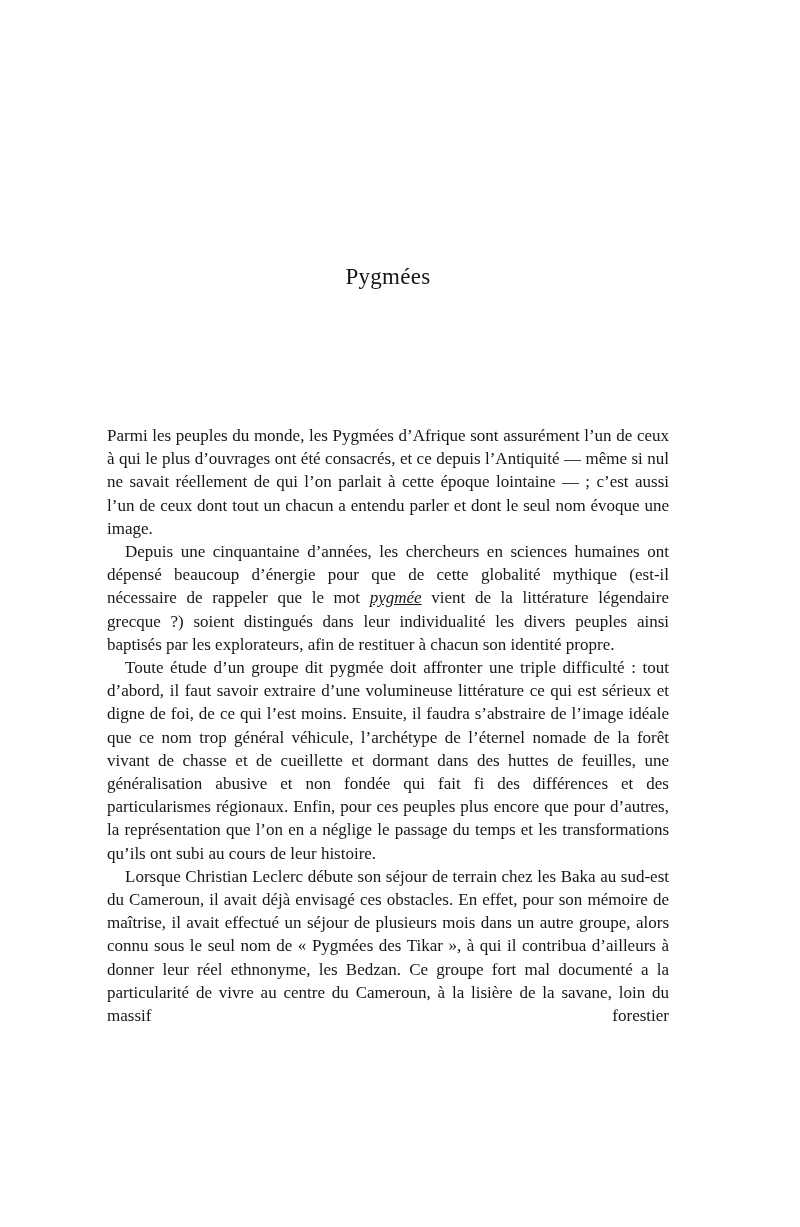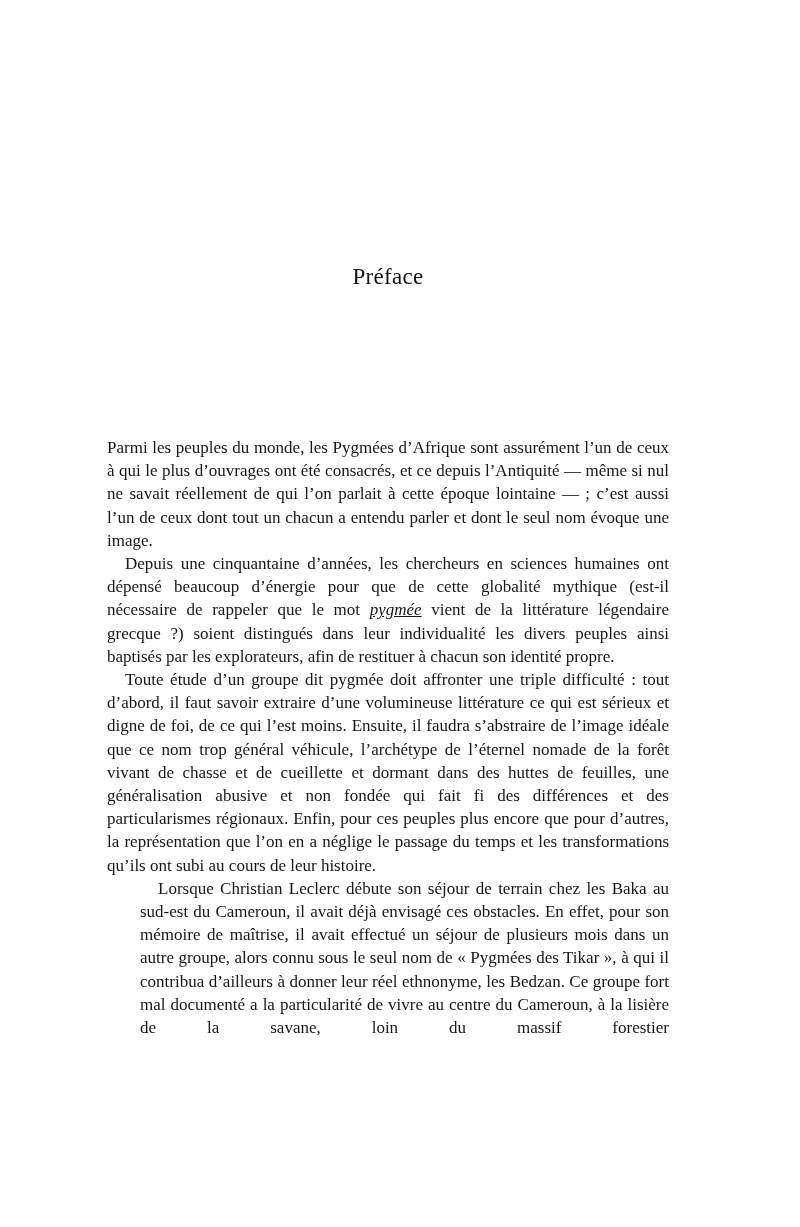--- a/index.html
+++ b/index.html
@@ -24,38 +24,38 @@
     width: 562px;
     margin: 0;
     font-size: 23px;
     font-weight: 400;
     letter-spacing: 0.3px;
     text-align: center;
     color: #161616;
   }
   .body-text {
     position: absolute;
-    top: 436px;
+    top: 424px;
     left: 107px;
     width: 562px;
     font-size: 17px;
     line-height: 23.2px;
     text-align: justify;
     color: #161616;
   }
   .body-text p { margin: 0; }
   .body-text p.indent { text-indent: 18px; }
   
-  .body-text p.cont { text-align-last: justify; margin-left: 33px; }
+  .body-text p.cont { text-align-last: justify; }
   .body-text em { font-style: italic; text-decoration: underline; }
 </style>
 </head>
 <body>
 
 <div class="book-page">
-  <h1 class="page-title">Préface</h1>
+  <h1 class="page-title">Pygmées</h1>
   <div class="body-text">
       <p class=""><span>Parmi les peuples du monde, les Pygmées d’Afrique sont assurément l’un de ceux à qui le plus d’ouvrages ont été consacrés, et ce depuis l’Antiquité — même si nul ne savait réellement de qui l’on parlait à cette époque lointaine —&nbsp;; c’est aussi l’un de ceux dont tout un chacun a entendu parler et dont le seul nom évoque une image.</span></p>
       <p class="indent"><span>Depuis une cinquantaine d’années, les chercheurs en sciences humaines ont dépensé beaucoup d’énergie pour que de cette globalité mythique (est-il nécessaire de rappeler que le mot </span><em>pygmée</em><span> vient de la littérature légendaire grecque&nbsp;?) soient distingués dans leur individualité les divers peuples ainsi baptisés par les explorateurs, afin de restituer à chacun son identité propre.</span></p>
       <p class="indent"><span>Toute étude d’un groupe dit pygmée doit affronter une triple difficulté&nbsp;: tout d’abord, il faut savoir extraire d’une volumineuse littérature ce qui est sérieux et digne de foi, de ce qui l’est moins. Ensuite, il faudra s’abstraire de l’image idéale que ce nom trop général véhicule, l’archétype de l’éternel nomade de la forêt vivant de chasse et de cueillette et dormant dans des huttes de feuilles, une généralisation abusive et non fondée qui fait fi des différences et des particularismes régionaux. Enfin, pour ces peuples plus encore que pour d’autres, la représentation que l’on en a néglige le passage du temps et les transformations qu’ils ont subi au cours de leur histoire.</span></p>
       <p class="indent cont"><span>Lorsque Christian Leclerc débute son séjour de terrain chez les Baka au sud-est du Cameroun, il avait déjà envisagé ces obstacles. En effet, pour son mémoire de maîtrise, il avait effectué un séjour de plusieurs mois dans un autre groupe, alors connu sous le seul nom de «&nbsp;Pygmées des Tikar&nbsp;», à qui il contribua d’ailleurs à donner leur réel ethnonyme, les Bedzan. Ce groupe fort mal documenté a la particularité de vivre au centre du Cameroun, à la lisière de la savane, loin du massif forestier</span></p>
     </div>
 </div>
 
 </body></html>

